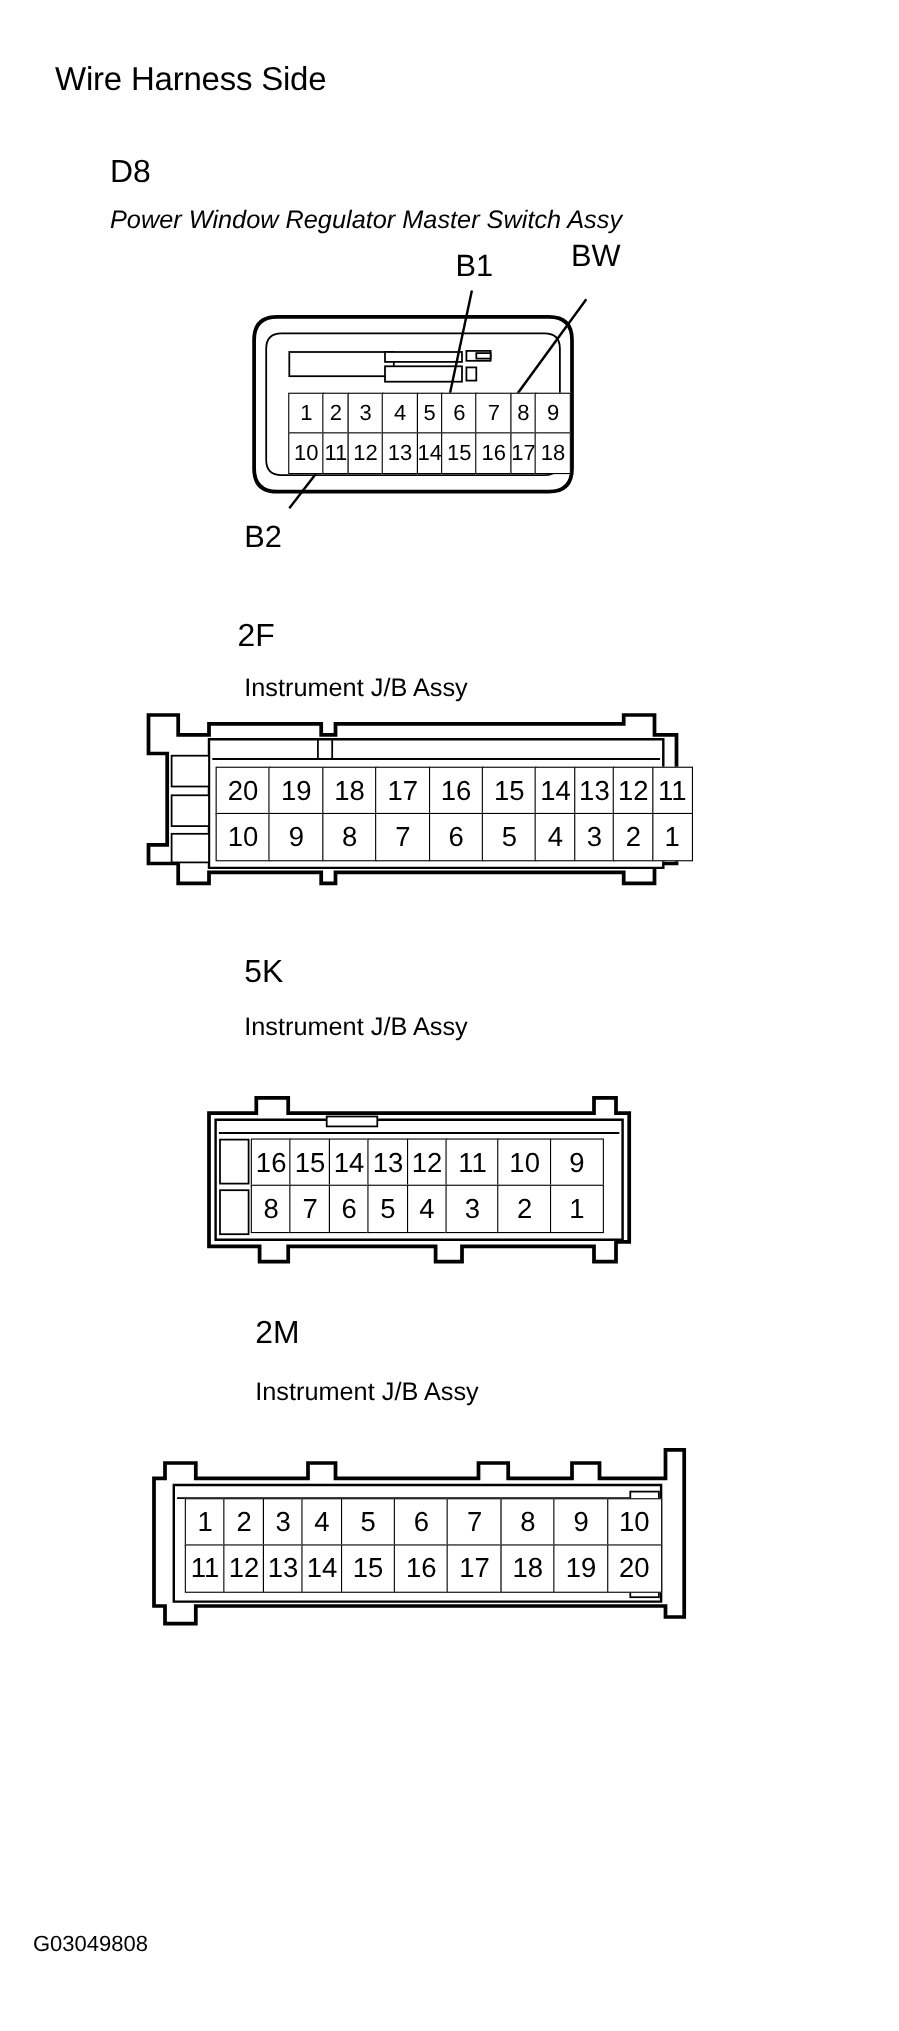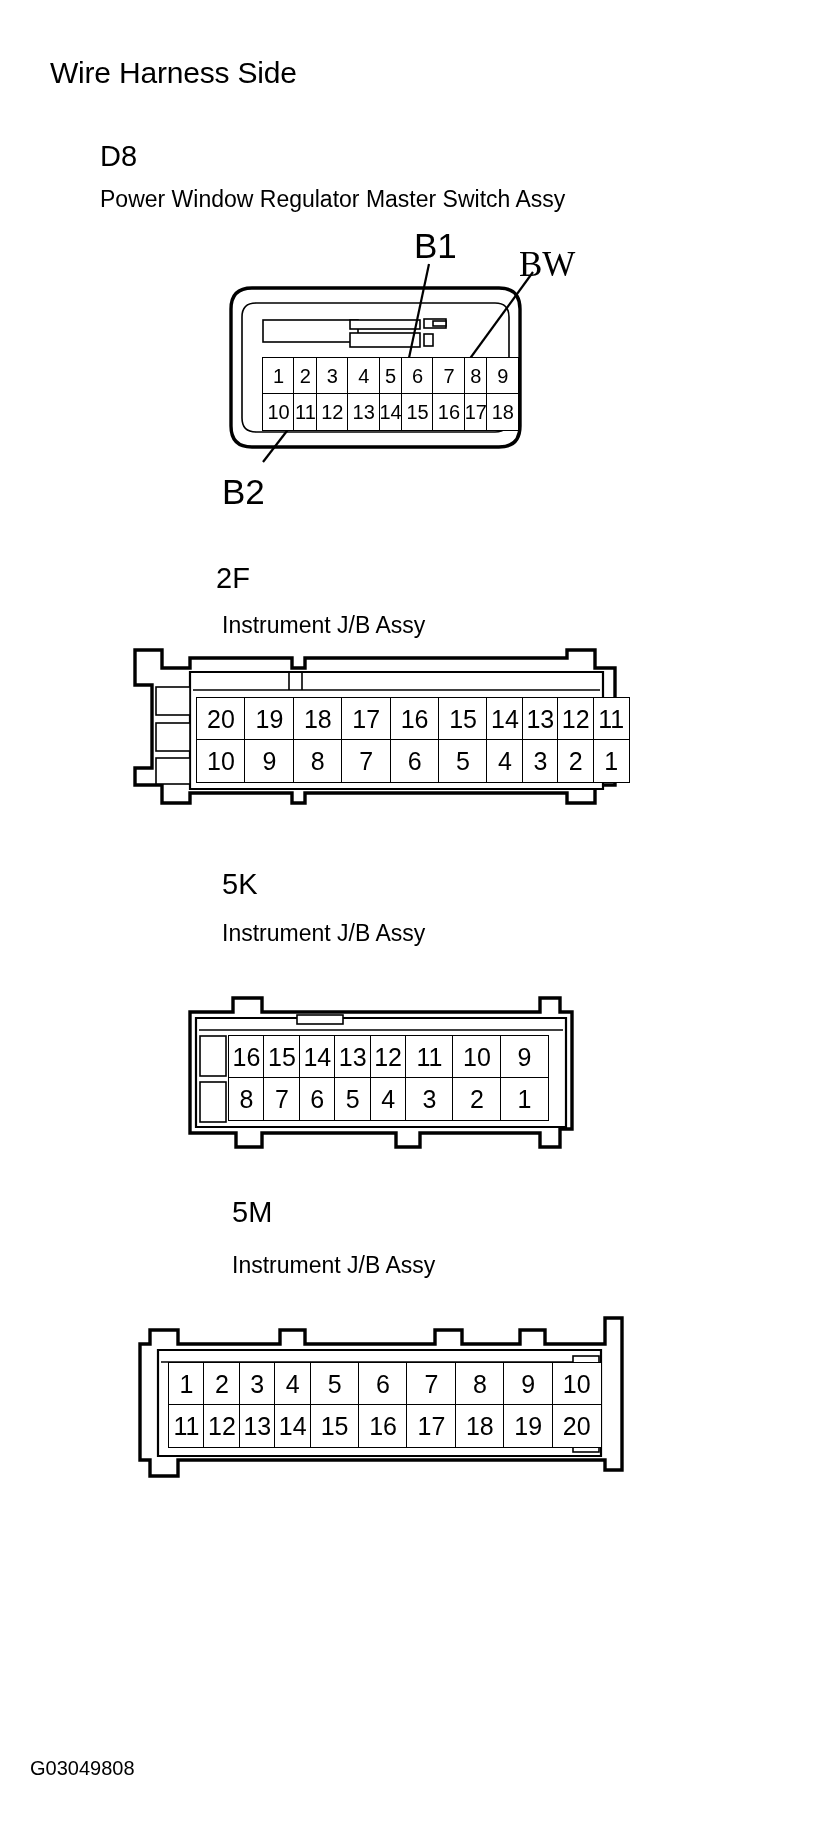--- a/index.html
+++ b/index.html
@@ -33,21 +33,21 @@
     font-size: 29px;
     white-space: nowrap;
   }
   .conn-name {
     position: absolute;
     font-size: 23px;
     white-space: nowrap;
   }
   .callout-label {
     position: absolute;
-    font-size: 35px;
+    font-size: 28px;
     white-space: nowrap;
     text-align: right;
   }
   .figure-id {
     position: absolute;
     left: 30px;
     top: 1757px;
     font-size: 20px;
     white-space: nowrap;
   }
@@ -108,24 +108,24 @@
   .m2 .pin       { height: 44px; font-size: 25px; }
   .m2 .pw-narrow { width: 37px; }
   .m2 .pw-wide   { width: 50px; }
 </style>
 </head>
 <body>
 
 <div class="page-title">Wire Harness Side</div>
 
 <div class="conn-code" style="left:100px; top:140px;">D8</div>
-<div class="conn-name" style="left:100px; top:186px;">Power Window Regulator Master Switch Assy</div>
+<div class="conn-name" style="left:100px; top:186px;font-style:italic;">Power Window Regulator Master Switch Assy</div>
 
 <div class="callout-label" style="left:414px; top:226px;">B1</div>
-<div class="callout-label" style="left:519px; top:245px;font-family:Liberation Serif, serif;">BW</div>
+<div class="callout-label" style="left:519px; top:217px;">BW</div>
 <div class="callout-label" style="left:222px; top:472px;">B2</div>
 
 <div class="draw" style="left:0px; top:0px;">
   <svg width="817" height="560" viewBox="0 0 817 560">
 
     <path class="ln w3 fillw" d="M 252,288 L 499,288 Q 520,288 520,309 L 520,426
              Q 520,447 499,447 L 252,447
              Q 231,447 231,426 L 231,309
              Q 231,288 252,288 Z"></path>
 
@@ -263,21 +263,21 @@
     <div class="pin pw-narrow">7</div>
     <div class="pin pw-narrow">6</div>
     <div class="pin pw-narrow">5</div>
     <div class="pin pw-narrow">4</div>
     <div class="pin pw-wide">3</div>
     <div class="pin pw-wide">2</div>
     <div class="pin pw-wide last">1</div>
   </div>
 </div>
 
-<div class="conn-code" style="left:232px; top:1196px;">5M</div>
+<div class="conn-code" style="left:232px; top:1196px;">2M</div>
 <div class="conn-name" style="left:232px; top:1252px;">Instrument J/B Assy</div>
 
 <div class="draw" style="left:0px; top:0px;">
   <svg width="817" height="1560" viewBox="0 0 817 1560">
 
     <path class="ln w3 fillw" d="M 150,1330 L 178,1330 L 178,1344 L 280,1344 L 280,1330 L 305,1330
              L 305,1344 L 435,1344 L 435,1330 L 462,1330 L 462,1344 L 520,1344
              L 520,1330 L 545,1330 L 545,1344 L 605,1344 L 605,1318 L 622,1318
              L 622,1470 L 605,1470 L 605,1460 L 178,1460 L 178,1476 L 150,1476
              L 150,1460 L 140,1460 L 140,1344 L 150,1344 Z"></path>

